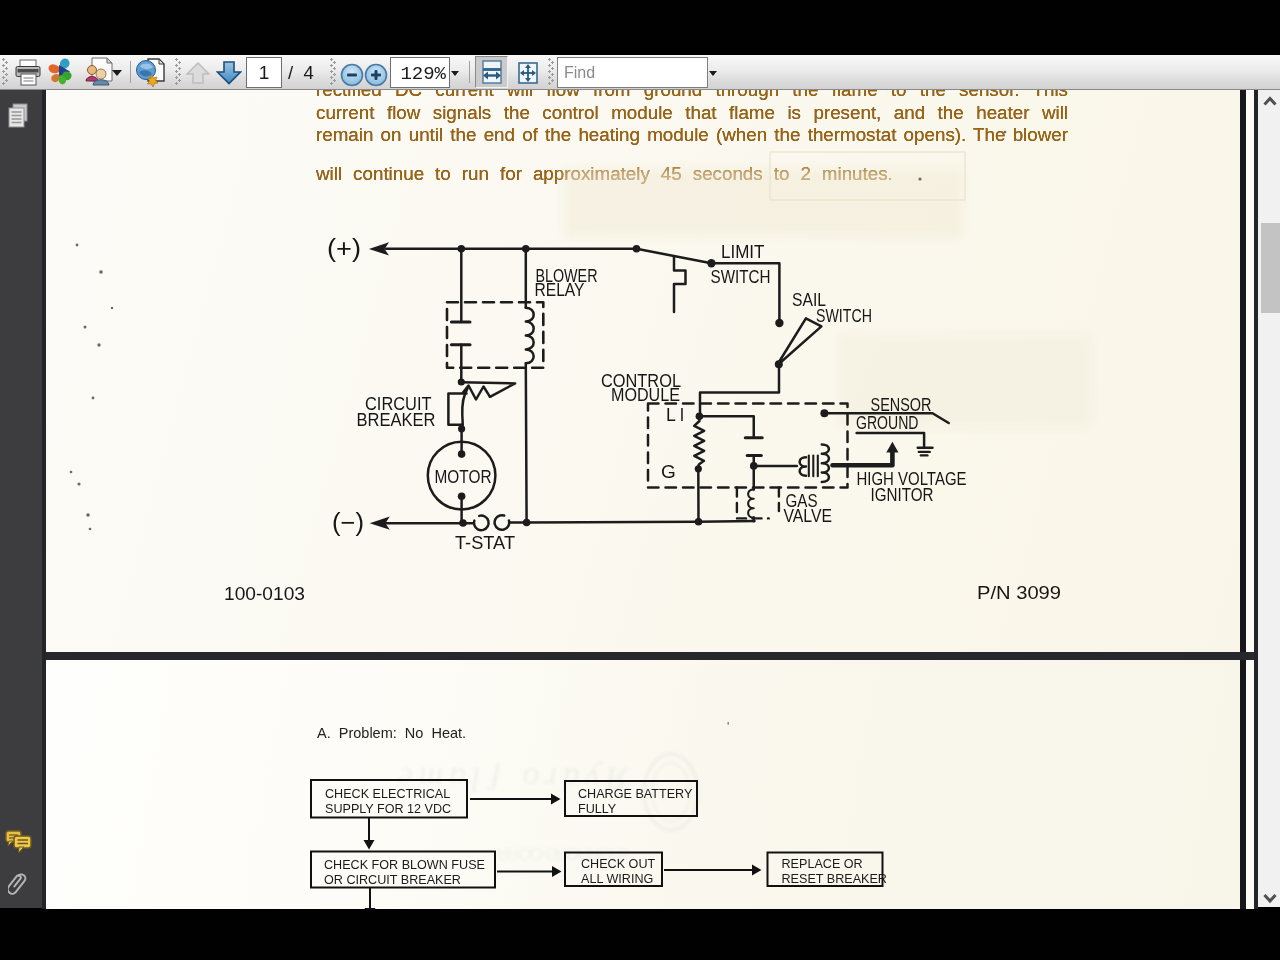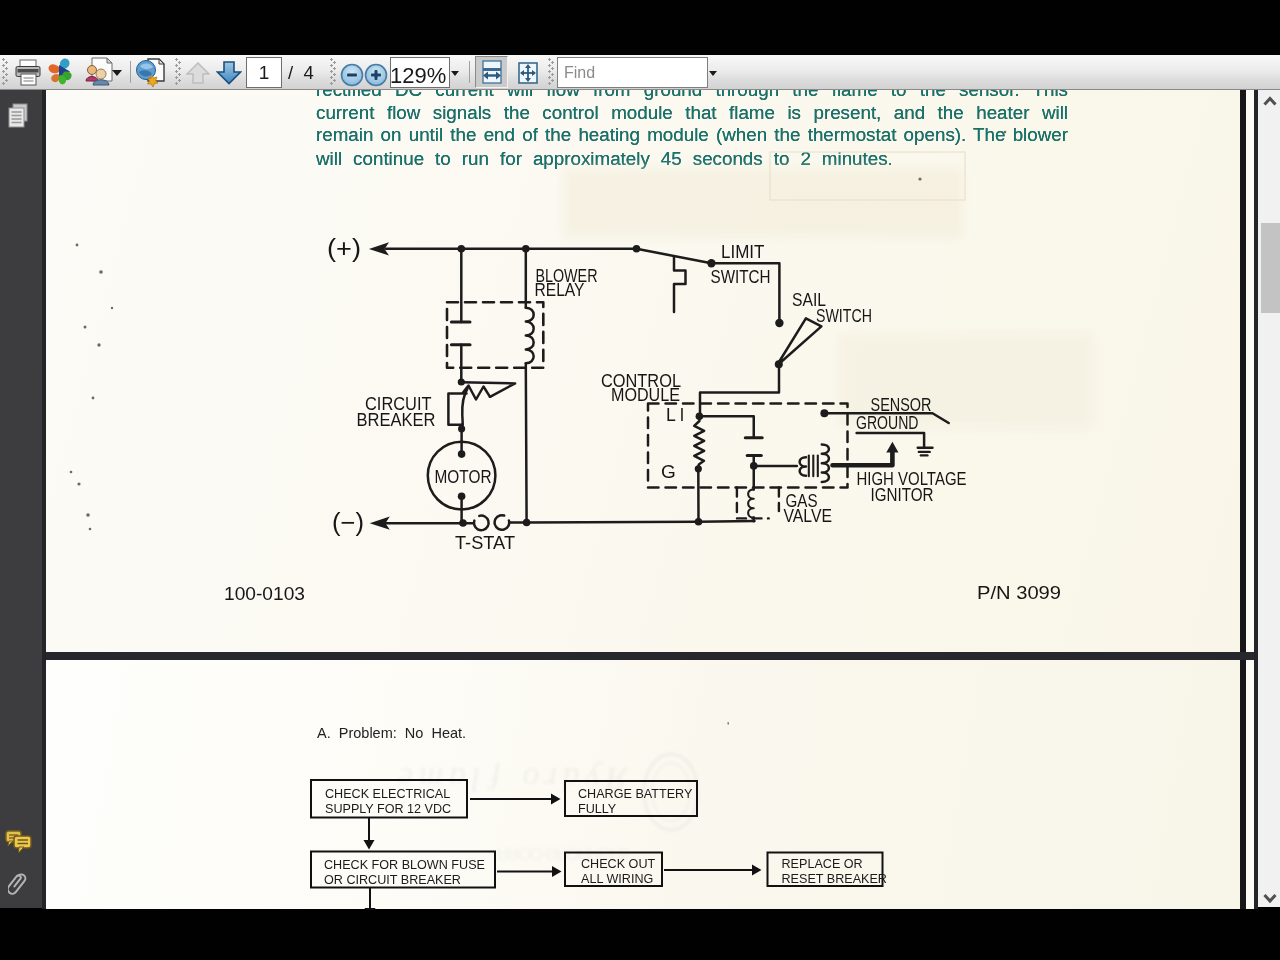--- a/index.html
+++ b/index.html
@@ -32,21 +32,21 @@
   #p2white{left:1246px;top:660px;width:8px;height:250px;background:#fcfbf6;}
   #rsliver{left:1254px;top:90px;width:4px;height:820px;background:#232529;}
   
   #sbar{left:1258px;top:90px;width:22px;height:817px;background:#f1f1f1;}
   #sthumb{left:1261px;top:223px;width:19px;height:90px;background:#c3c3c3;}
   
   #botblack{left:0;top:909px;width:1280px;height:51px;background:#010101;}
   #p1edge{left:1240px;top:90px;width:6px;height:562px;background:#17171a;}
   #p2edge{left:1240px;top:660px;width:6px;height:249px;background:#17171a;}
   
-  .ptext{width:752px;color:#0f766e;font-size:18.8px;line-height:20px;white-space:nowrap;text-shadow:0 0 0.6px rgba(25,25,25,0.75);}
+  .ptext{width:752px;color:#a16207;font-size:18.8px;line-height:20px;white-space:nowrap;text-shadow:0 0 0.6px rgba(25,25,25,0.75);}
   .just{text-align:justify;text-align-last:justify;white-space:normal;height:20px;overflow:hidden;}
   
   svg{display:block;}
   .dlabel{fill:#161616;font-family:"Liberation Sans",sans-serif;}
 </style>
 </head>
 <body>
 <div class="abs" id="topbar"></div>
 <div class="abs" id="sidebar"></div>
 <div class="abs" id="dock"></div>
@@ -92,21 +92,21 @@
 </svg>
 <svg class="abs" style="left:8px;top:870px;" width="26" height="34">
   <g transform="rotate(38 10 16)">
     <path d="M4 8 A4 4 0 0 1 12 8 L12 22 A4.5 4.5 0 0 1 3 22 L3 9 A2.2 2.2 0 0 1 7.4 9 L7.4 18.5" fill="none" stroke="#b4b4b4" stroke-width="2" stroke-linecap="round"></path>
   </g>
 </svg>
 
 <div class="abs ptext just" style="left:316px;top:79.9px;">rectified DC current will flow from ground through the flame to the sensor. This</div>
 <div class="abs ptext just" style="left:316px;top:102.9px;">current flow signals the control module that flame is present, and the heater will</div>
 <div class="abs ptext just" style="left:316px;top:125.4px;">remain on until the end of the heating module (when the thermostat opens). The blower</div>
-<div class="abs ptext" style="left:316px;top:149px;word-spacing:5.8px;">will continue to run for approximately 45 seconds to 2 minutes.</div>
+<div class="abs ptext" style="left:316px;top:164px;word-spacing:5.8px;">will continue to run for approximately 45 seconds to 2 minutes.</div>
 
 <div class="abs" id="toolbar">
   <div class="abs grip" style="left:2px;"></div>
 
   <svg class="abs" style="left:15px;top:4px;" width="26" height="28">
     <rect x="5" y="1" width="16" height="7" fill="#fdfdfd" stroke="#666"></rect>
     <rect x="1" y="7.5" width="24" height="10" rx="1.5" fill="#b9b9b9" stroke="#3a3a3a"></rect>
     <rect x="2.5" y="10" width="21" height="3.5" fill="#4a4a4a"></rect>
     <rect x="6" y="15" width="15" height="11" fill="#fdfdfd" stroke="#555"></rect>
     <line x1="8.5" y1="19" x2="18.5" y2="19" stroke="#999" stroke-width="1.3"></line>
@@ -173,21 +173,21 @@
     </radialGradient>
       </defs>
     <circle cx="13" cy="12" r="10.5" fill="url(#zb)" stroke="#4a7ba6" stroke-width="1.6"></circle>
     <rect x="8" y="10.6" width="10" height="3" rx="1" fill="#1e3f66"></rect>
     <circle cx="37" cy="12" r="10.5" fill="url(#zb)" stroke="#4a7ba6" stroke-width="1.6"></circle>
     <rect x="32" y="10.6" width="10" height="3" rx="1" fill="#1e3f66"></rect>
     <rect x="35.5" y="7" width="3" height="10" rx="1" fill="#1e3f66"></rect>
   </svg>
 
   <div class="abs tbox" style="left:390px;top:2px;width:60px;height:31px;"></div>
-  <div class="abs" style="left:390px;top:8px;width:56px;text-align:right;font-size:22px;color:#1a1a1a;">129%</div>
+  <div class="abs" style="left:390px;top:8px;width:56px;text-align:right;font-size:19px;color:#1a1a1a;font-family:Liberation Mono, monospace;">129%</div>
   <div class="abs ddarr" style="left:451px;top:16px;border-left-width:4.5px;border-right-width:4.5px;border-top-width:5.5px;"></div>
   <div class="abs tsep" style="left:469px;"></div>
 
   <div class="abs" style="left:475px;top:1px;width:33px;height:32px;background:#cacaca;border:1px solid;border-color:#8a8a8a #f2f2f2 #f2f2f2 #8a8a8a;box-sizing:border-box;"></div>
   <svg class="abs" style="left:481px;top:5px;" width="22" height="25">
     <rect x="2" y="1" width="18" height="22" fill="#eef6fc" stroke="#4a7a9e" stroke-width="1.4"></rect>
     <rect x="2" y="8" width="18" height="3" fill="#3a6a92"></rect>
     <path d="M2 15.5 L7 11.5 L7 19.5 Z" fill="#2c5a7a"></path>
     <path d="M20 15.5 L15 11.5 L15 19.5 Z" fill="#2c5a7a"></path>
     <line x1="6" y1="15.5" x2="16" y2="15.5" stroke="#2c5a7a" stroke-width="2.4"></line>

